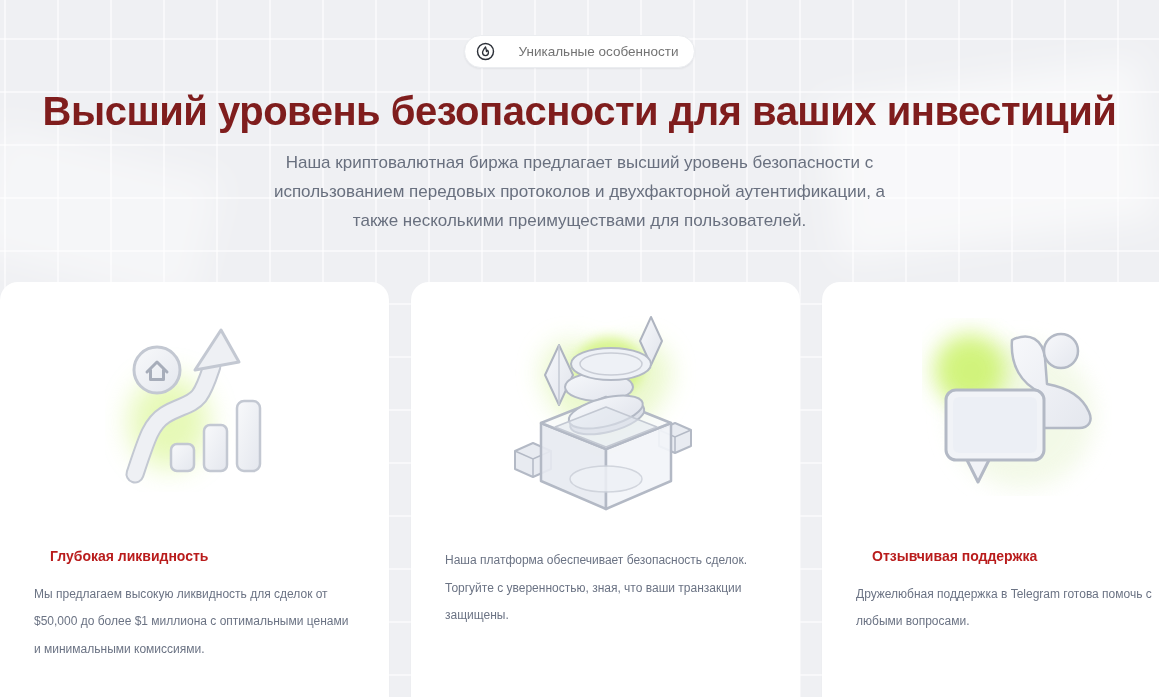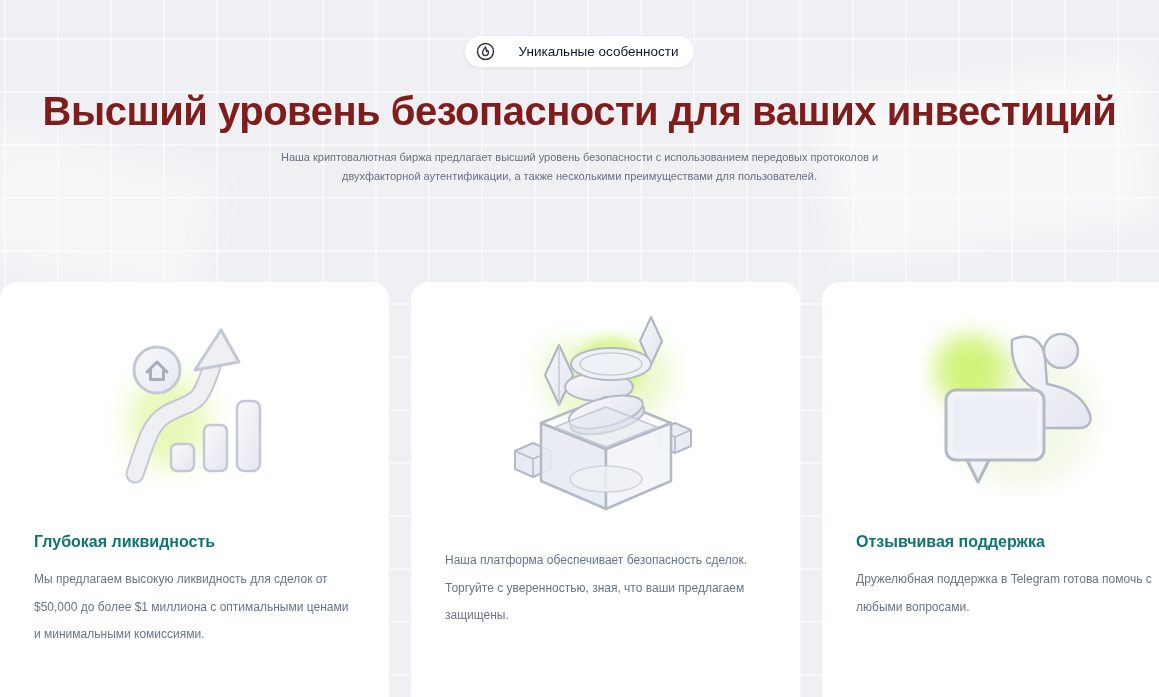--- a/index.html
+++ b/index.html
@@ -19,51 +19,51 @@
   .patch-2{left:-20px;top:150px;width:230px;height:130px;background:rgba(255,255,255,.4);transform:rotate(14deg);}
   .patch-3{left:620px;top:560px;width:160px;height:120px;background:rgba(255,255,255,.35);}
 
   .badge{
     position:relative;
     width:fit-content;margin:35px auto 0;
     display:flex;align-items:center;gap:24px;
     background:#ffffff;border:1px solid #ebedf0;border-radius:18px;
     padding:6px 16px 6px 11px;
     box-shadow:0 1px 2px rgba(16,24,40,.06);
-    font-size:13.5px;font-weight:500;color:#0f172a;
+    font-size:13.5px;font-weight:500;color:#737373;
   }
   .badge-icon{display:flex;align-items:center;}
 
   h1.title{
     position:relative;
     margin:21px 0 0;text-align:center;
     font-size:40px;line-height:1.1;font-weight:700;
     color:#7f1d1d;letter-spacing:-0.5px;
   }
   p.subtitle{
     position:relative;
     width:625px;margin:15px auto 0;text-align:center;
-    font-size:11px;line-height:1.72;color:#69707f;
+    font-size:17px;line-height:1.72;color:#69707f;
   }
 
   .cards{
     position:absolute;left:0;top:282px;
     display:grid;grid-template-columns:repeat(3,389px);gap:22px;
     height:440px;
   }
   .card{
     background:#ffffff;border-radius:18px;
     padding:0 34px;box-sizing:border-box;
     box-shadow:0 1px 2px rgba(16,24,40,.03);
   }
   .card-icon{
     height:250px;display:flex;align-items:center;justify-content:center;
   }
   .card h3{
-    margin:0;font-size:16px;font-weight:700;color:#0f766e;line-height:1.2;
+    margin:16px;font-size:14px;font-weight:700;color:#b91c1c;line-height:1.2;
   }
   .card p{
     margin:15px 0 0;font-size:12px;line-height:27.5px;color:#6b7384;
   }
 </style>
 </head>
 <body>
 
 <div class="patch patch-1"></div>
 <div class="patch patch-2"></div>
@@ -148,21 +148,21 @@
         <polygon points="105,148 170,122 170,180 105,208" fill="rgba(242,244,249,0.92)" stroke="#b3b9c5" stroke-width="2.5" stroke-linejoin="round"></polygon>
         <ellipse cx="105" cy="178" rx="36" ry="13" fill="#eef1f6" opacity="0.85" stroke="#ccd0d9" stroke-width="1.5"></ellipse>
         <polygon points="105,96 170,122 105,148 40,122" fill="rgba(248,250,252,0.7)" stroke="#b3b9c5" stroke-width="2.5" stroke-linejoin="round"></polygon>
         <g transform="rotate(-14 105 112)">
           <ellipse cx="105" cy="117" rx="38" ry="14" fill="#dde1e9" stroke="#b3b9c5" stroke-width="2"></ellipse>
           <ellipse cx="105" cy="111" rx="38" ry="14" fill="url(#g2)" stroke="#b3b9c5" stroke-width="2"></ellipse>
         </g>
         <polygon points="105,106 156,126 105,146 54,126" fill="rgba(226,231,239,0.55)" stroke="#c3c8d2" stroke-width="1.5" stroke-linejoin="round"></polygon>
       </svg>
     </div>
-    <p>Наша платформа обеспечивает безопасность сделок. Торгуйте с уверенностью, зная, что ваши предлагаем защищены.</p>
+    <p>Наша платформа обеспечивает безопасность сделок. Торгуйте с уверенностью, зная, что ваши транзакции защищены.</p>
   </div>
 
   <div class="card">
     <div class="card-icon">
       <svg width="190" height="178" viewBox="0 0 190 178">
         <defs>
           <linearGradient id="g3" x1="0" y1="0" x2="1" y2="1">
             <stop offset="0" stop-color="#f7f8fb"></stop>
               <stop offset="1" stop-color="#e4e7ee"></stop>
           </linearGradient>

